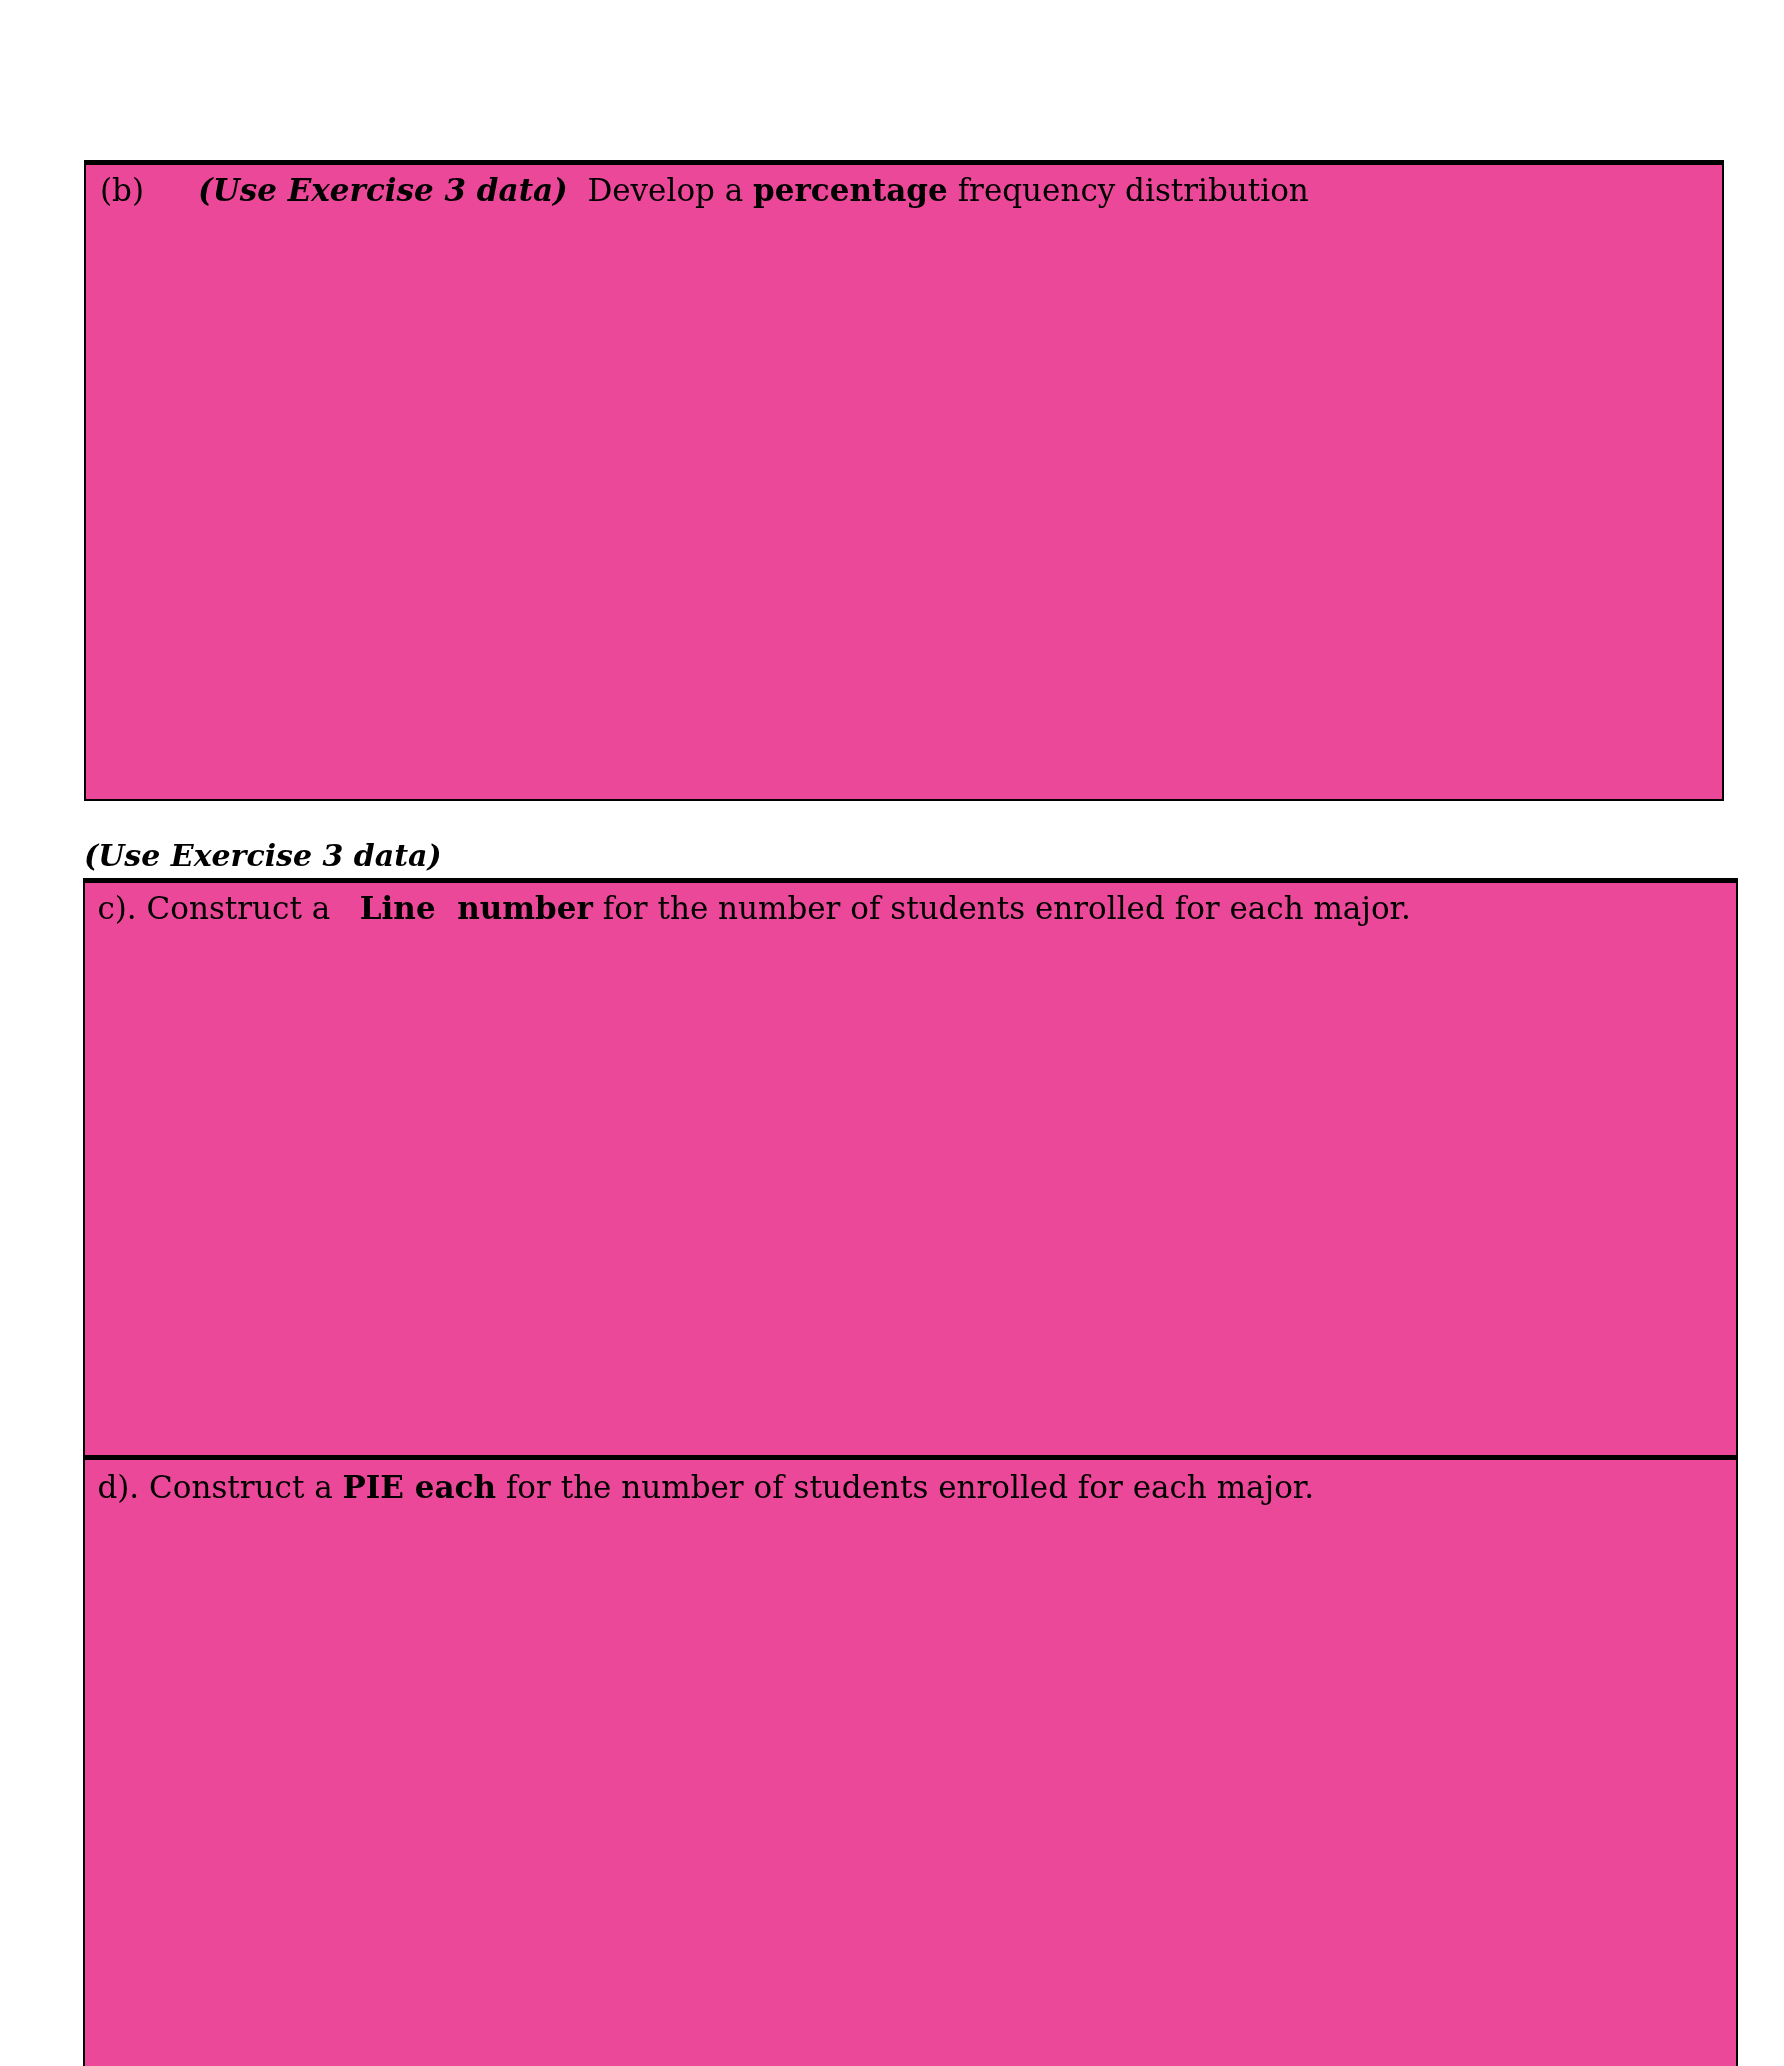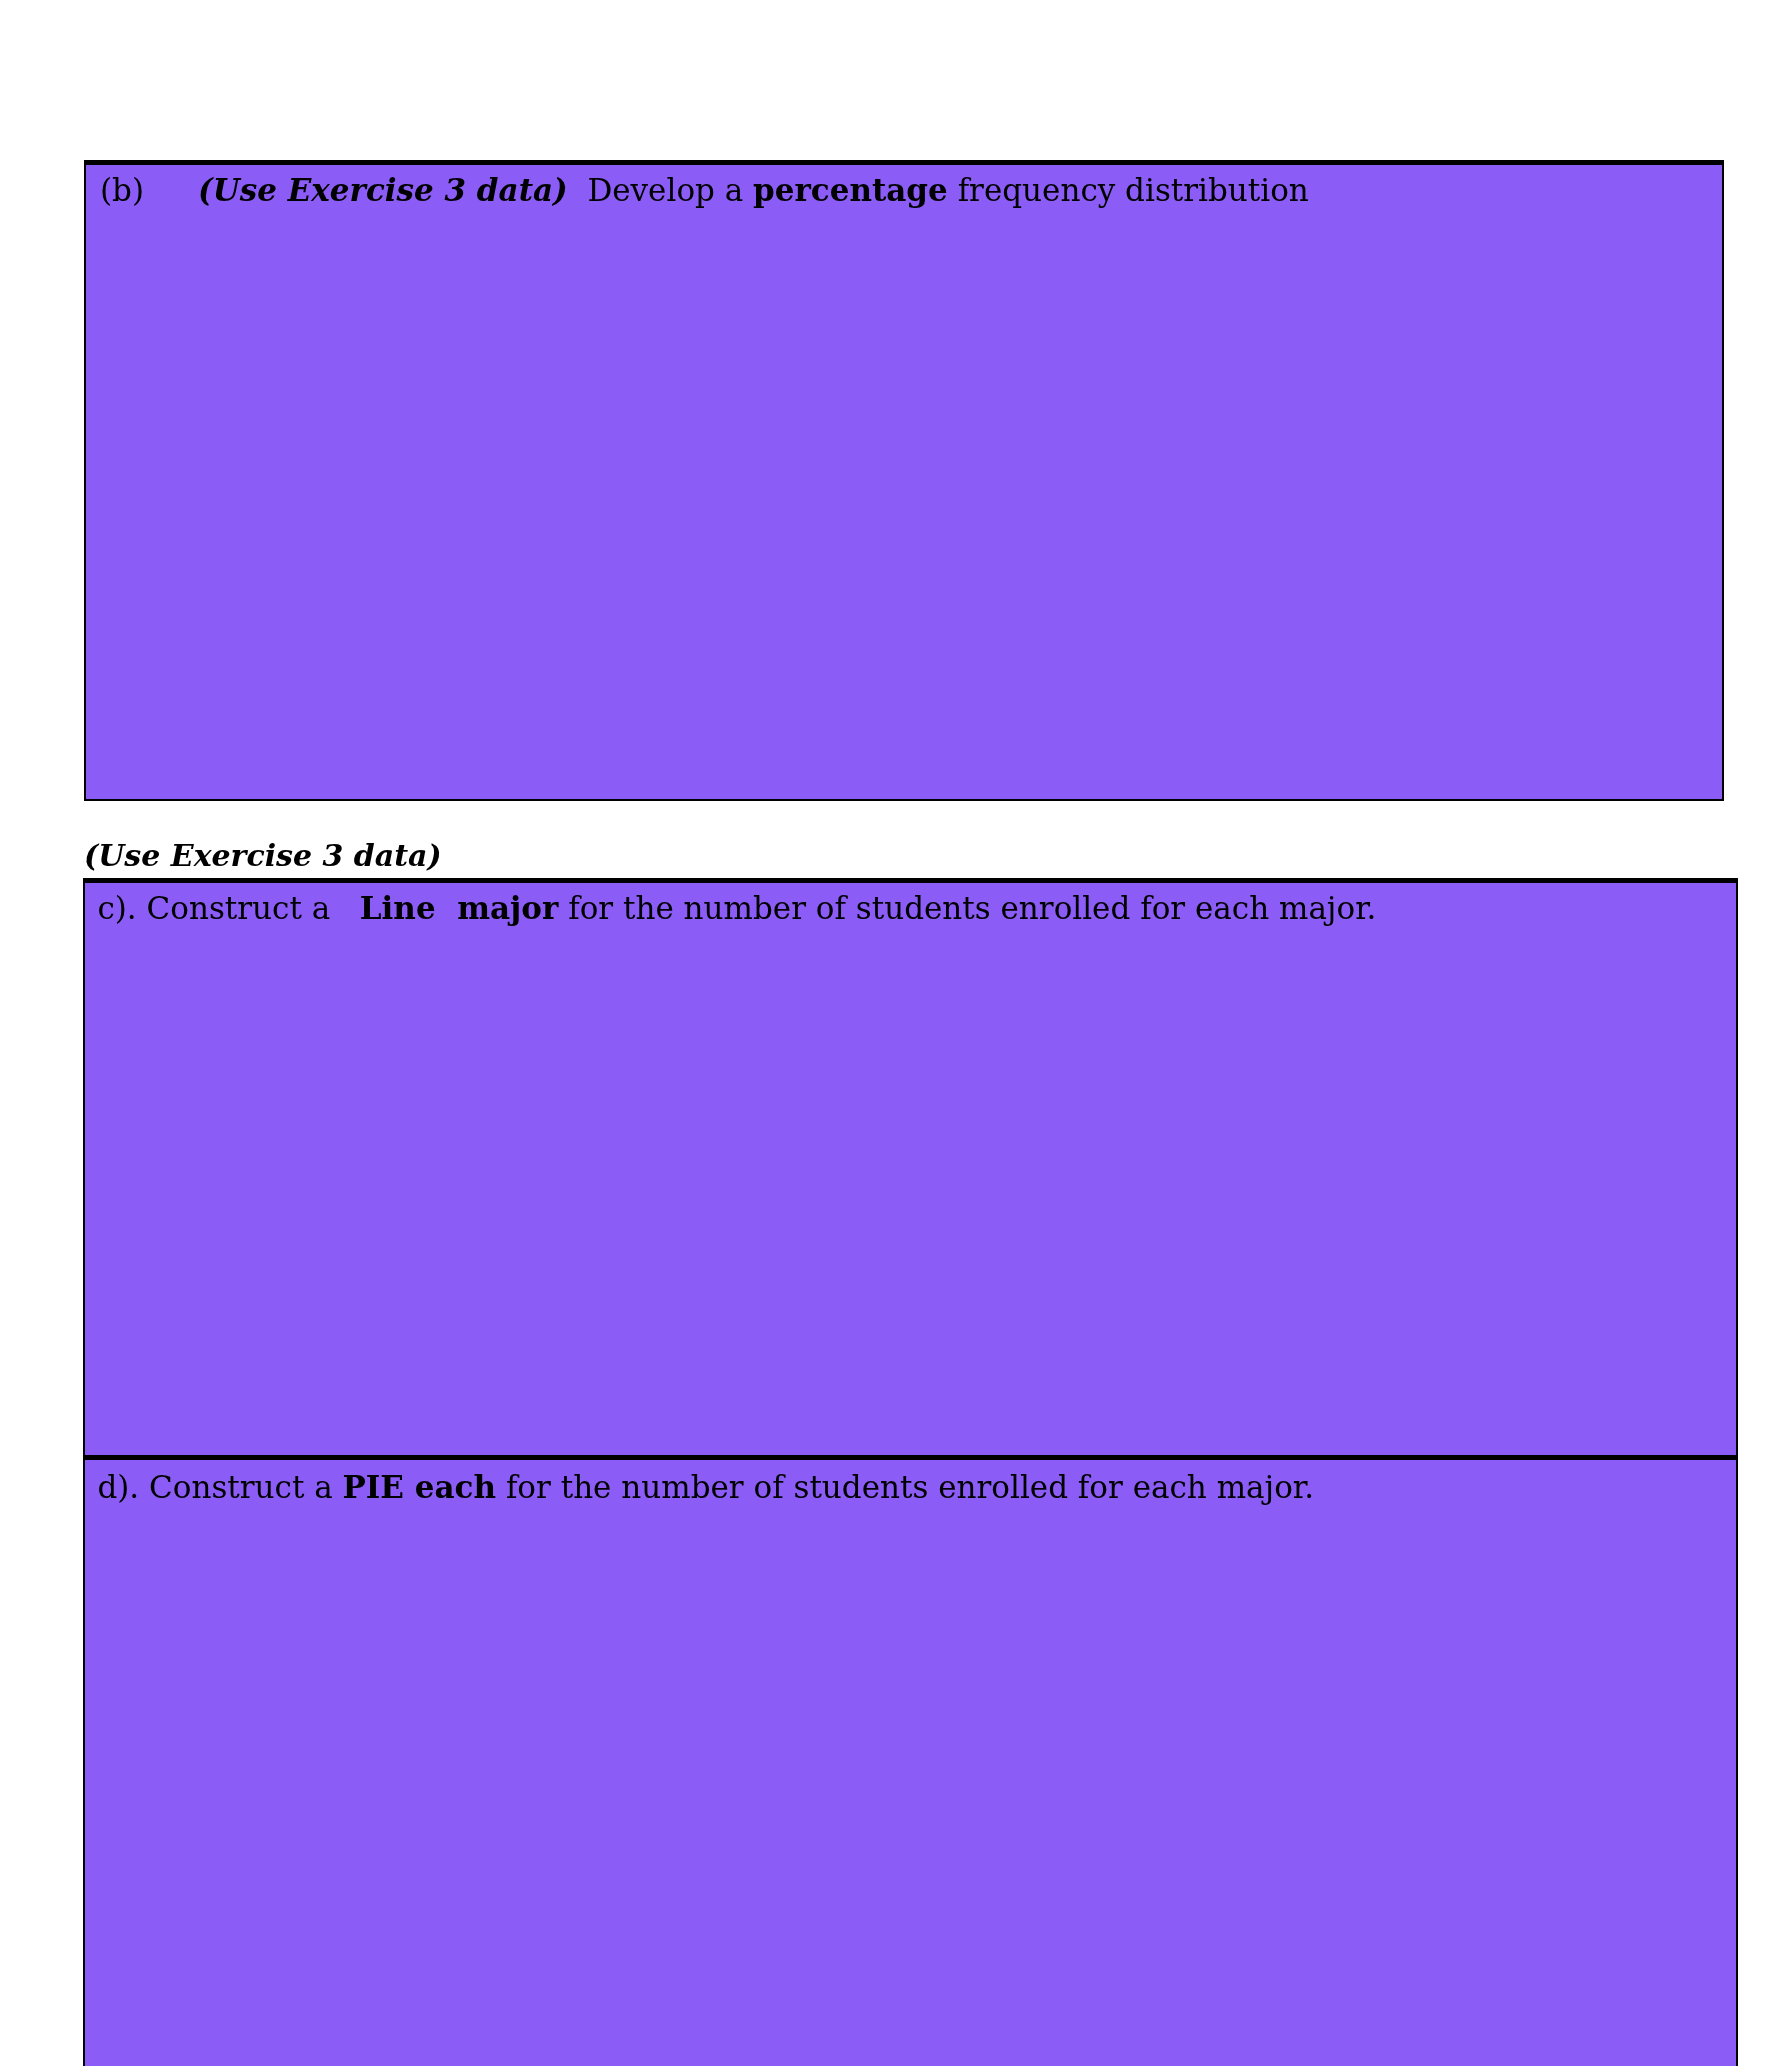--- a/index.html
+++ b/index.html
@@ -23,21 +23,21 @@
     white-space: pre-wrap;
     color: #000000;
   }
   .b { font-weight: bold; }
   .bi { font-weight: bold; font-style: italic; }
   .answer-box {
     position: absolute;
     box-sizing: border-box;
     border: 2.5px solid #000000;
     border-top-width: 5px;
-    background: #8b5cf6;
+    background: #ec4899;
   }
   .box-b {
     left: 84px;
     top: 160px;
     width: 1640px;
     height: 641px;
     padding: 7.4px 14px;
   }
   .use-note-gap { margin-left: 54px; }
   .section-label {
@@ -79,21 +79,21 @@
 
   <div class="answer-box box-b">
     <p class="line"><span>(b)</span><span class="bi use-note-gap">(Use Exercise 3 data)</span><span>  Develop a </span><span class="b">percentage</span><span> frequency distribution</span></p>
   </div>
 
   <div class="section-label">(Use Exercise 3 data)</div>
 
   <div class="answer-box box-cd">
 
     <div class="section-c">
-      <p class="line"><span>c).</span><span> Construct a   </span><span class="b">Line  major</span><span> for the number of students enrolled for each major.</span></p>
+      <p class="line"><span>c).</span><span> Construct a   </span><span class="b">Line  number</span><span> for the number of students enrolled for each major.</span></p>
     </div>
 
     <div class="section-d">
       <p class="line"><span>d).</span><span> Construct a </span><span class="b">PIE each</span><span> for the number of students enrolled for each major.</span></p>
     </div>
 
   </div>
 
 </div>
 

